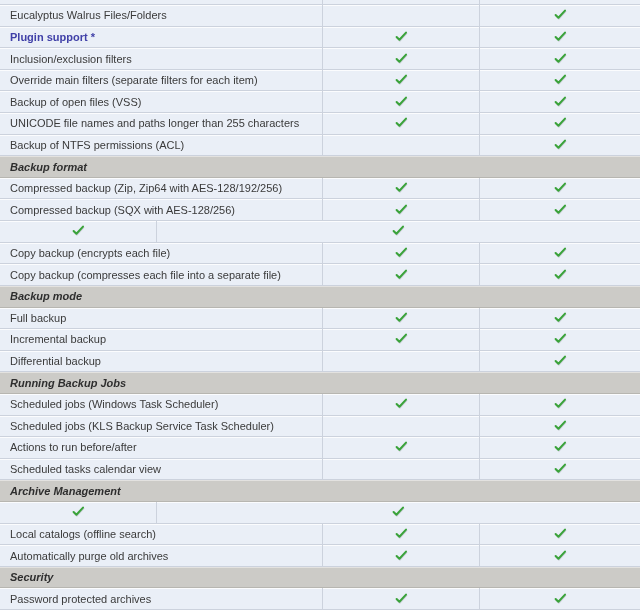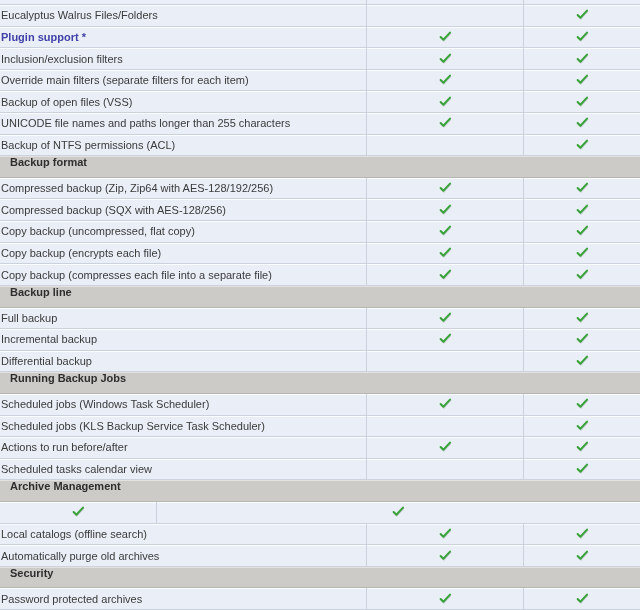--- a/index.html
+++ b/index.html
@@ -22,31 +22,31 @@
   }
   .row {
     flex: 1 1 0; min-height: 0;
     display: flex; align-items: stretch;
     background: var(--row-bg, #eaeff7);
     border-bottom: 1px solid var(--border-color, #ccd2dd);
     box-shadow: inset 0 1px 0 rgba(255,255,255,0.8);
   }
   .section-row {
     flex: 1 1 0; min-height: 0;
-    display: flex; align-items: flex-start;
+    display: flex; align-items: center;
     background: var(--section-bg, #cccbc7);
     border-bottom: 1px solid #b7b6b1;
     box-shadow: inset 0 1px 0 rgba(255,255,255,0.45);
     padding-left: 10px;
-    font-weight: bold; color: #2e2e2e;
+    font-weight: bold; color: #2e2e2e; font-style: italic;
   }
   .cell-name {
-    width: 367px; flex: 0 0 auto;
+    width: 323px; flex: 0 0 auto;
     display: flex; align-items: center;
-    padding-left: 1px; padding-right: 6px;
+    padding-left: 10px; padding-right: 6px;
     border-right: 1px solid var(--border-color, #ccd2dd);
     overflow: hidden; white-space: nowrap;
   }
   .cell-check {
     flex: 0 0 auto;
     display: flex; align-items: center; justify-content: center;
   }
   .cell-check.c1 { width: 157px; border-right: 1px solid var(--border-color, #ccd2dd); }
   .cell-check.c2 { flex: 1 1 auto; }
   .link { color: var(--link-color, #4040a8); cursor: pointer; font-weight: bold; }
@@ -204,23 +204,20 @@
         </svg>
       </div>
       <div class="cell-check c2">
         <svg class="check" width="13" height="12" viewBox="0 0 13 12">
           <path class="shadow" d="M2.2 6.8 L4.9 9.5 L11.4 2.4"></path>
           <path class="tick" d="M1.6 6 L4.4 8.8 L11 1.6"></path>
         </svg>
       </div>
     </div>
     <div class="row">
-      <div class="cell-name">
-        <span>Copy backup (uncompressed, flat copy)</span>
-      </div>
       <div class="cell-check c1">
         <svg class="check" width="13" height="12" viewBox="0 0 13 12">
           <path class="shadow" d="M2.2 6.8 L4.9 9.5 L11.4 2.4"></path>
           <path class="tick" d="M1.6 6 L4.4 8.8 L11 1.6"></path>
         </svg>
       </div>
       <div class="cell-check c2">
         <svg class="check" width="13" height="12" viewBox="0 0 13 12">
           <path class="shadow" d="M2.2 6.8 L4.9 9.5 L11.4 2.4"></path>
           <path class="tick" d="M1.6 6 L4.4 8.8 L11 1.6"></path>
@@ -255,21 +252,21 @@
         </svg>
       </div>
       <div class="cell-check c2">
         <svg class="check" width="13" height="12" viewBox="0 0 13 12">
           <path class="shadow" d="M2.2 6.8 L4.9 9.5 L11.4 2.4"></path>
           <path class="tick" d="M1.6 6 L4.4 8.8 L11 1.6"></path>
         </svg>
       </div>
     </div>
     <div class="section-row">
-      <span>Backup line</span>
+      <span>Backup mode</span>
     </div>
     <div class="row">
       <div class="cell-name">
         <span>Full backup</span>
       </div>
       <div class="cell-check c1">
         <svg class="check" width="13" height="12" viewBox="0 0 13 12">
           <path class="shadow" d="M2.2 6.8 L4.9 9.5 L11.4 2.4"></path>
           <path class="tick" d="M1.6 6 L4.4 8.8 L11 1.6"></path>
         </svg>

